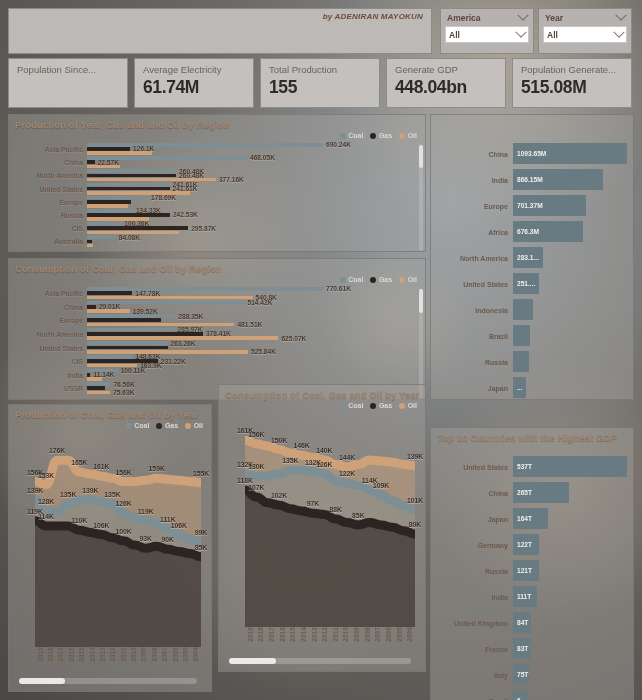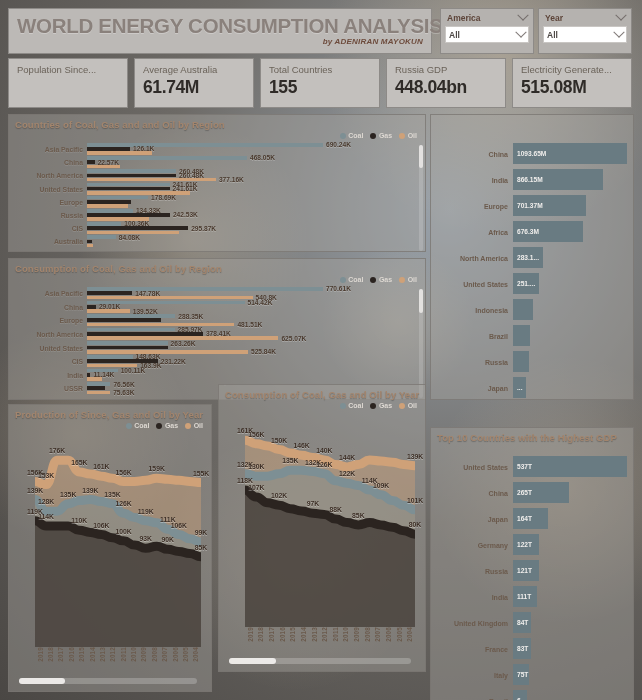--- a/index.html
+++ b/index.html
@@ -126,21 +126,20 @@
   .scroll-h i{display:block;height:100%;width:26%;background:rgba(245,243,241,.9);border-radius:3px;}
 </style>
 </head>
 <body>
 
 <div id="bg"></div>
 
 <div class="wrap">
 
   <div class="header-bar">
-    <div class="title">WORLD ENERGY CONSUMPTION ANALYSIS</div>
     <div class="byline">by ADENIRAN MAYOKUN</div>
   </div>
 
   <div class="slicer region">
     <div class="slicer-head">
       <span>America</span>
       <span class="chev"></span>
     </div>
     <div class="slicer-box">
       <span class="slicer-val">All</span>
@@ -157,39 +156,39 @@
       <span class="slicer-val">All</span>
       <span class="chev"></span>
     </div>
   </div>
 
   <div class="kpis">
     <div class="kpi">
       <div class="kpi-label">Population Since...</div>
     </div>
     <div class="kpi">
-      <div class="kpi-label">Average Australia</div>
+      <div class="kpi-label">Average Electricity</div>
       <div class="kpi-value">61.74M</div>
     </div>
     <div class="kpi">
-      <div class="kpi-label">Total Countries</div>
+      <div class="kpi-label">Total Production</div>
       <div class="kpi-value">155</div>
     </div>
     <div class="kpi">
-      <div class="kpi-label">Russia GDP</div>
+      <div class="kpi-label">Generate GDP</div>
       <div class="kpi-value">448.04bn</div>
     </div>
     <div class="kpi">
-      <div class="kpi-label">Electricity Generate...</div>
+      <div class="kpi-label">Population Generate...</div>
       <div class="kpi-value">515.08M</div>
     </div>
   </div>
 
   <div class="panel" id="p-prod-region" style="left:8px;top:114px;width:418px;height:138px;">
-    <div class="panel-title">Countries of Coal, Gas and and Oil by Region</div>
+    <div class="panel-title">Production of Year, Gas and and Oil by Region</div>
     <div class="legend">
       <span class="lg">
           <i class="dot" style="background:#7d8f94"></i>
           <span>Coal</span>
         </span>
       <span class="lg">
           <i class="dot" style="background:#2b2420"></i>
           <span>Gas</span>
         </span>
       <span class="lg">
@@ -565,21 +564,21 @@
           <div class="vtrack">
             <div class="vfill" style="background: rgb(105, 123, 130); width: 10.9724%;">
               <span class="vval">...</span>
             </div>
           </div>
         </div>
       </div>
   </div>
 
   <div class="panel" id="p-prod-year" style="left:8px;top:404px;width:204px;height:288px;">
-    <div class="panel-title">Production of Since, Gas and Oil by Year</div>
+    <div class="panel-title">Production of Coal, Gas and Oil by Year</div>
     <div class="legend">
       <span class="lg">
           <i class="dot" style="background:#7d8f94"></i>
           <span>Coal</span>
         </span>
       <span class="lg">
           <i class="dot" style="background:#2b2420"></i>
           <span>Gas</span>
         </span>
       <span class="lg">

